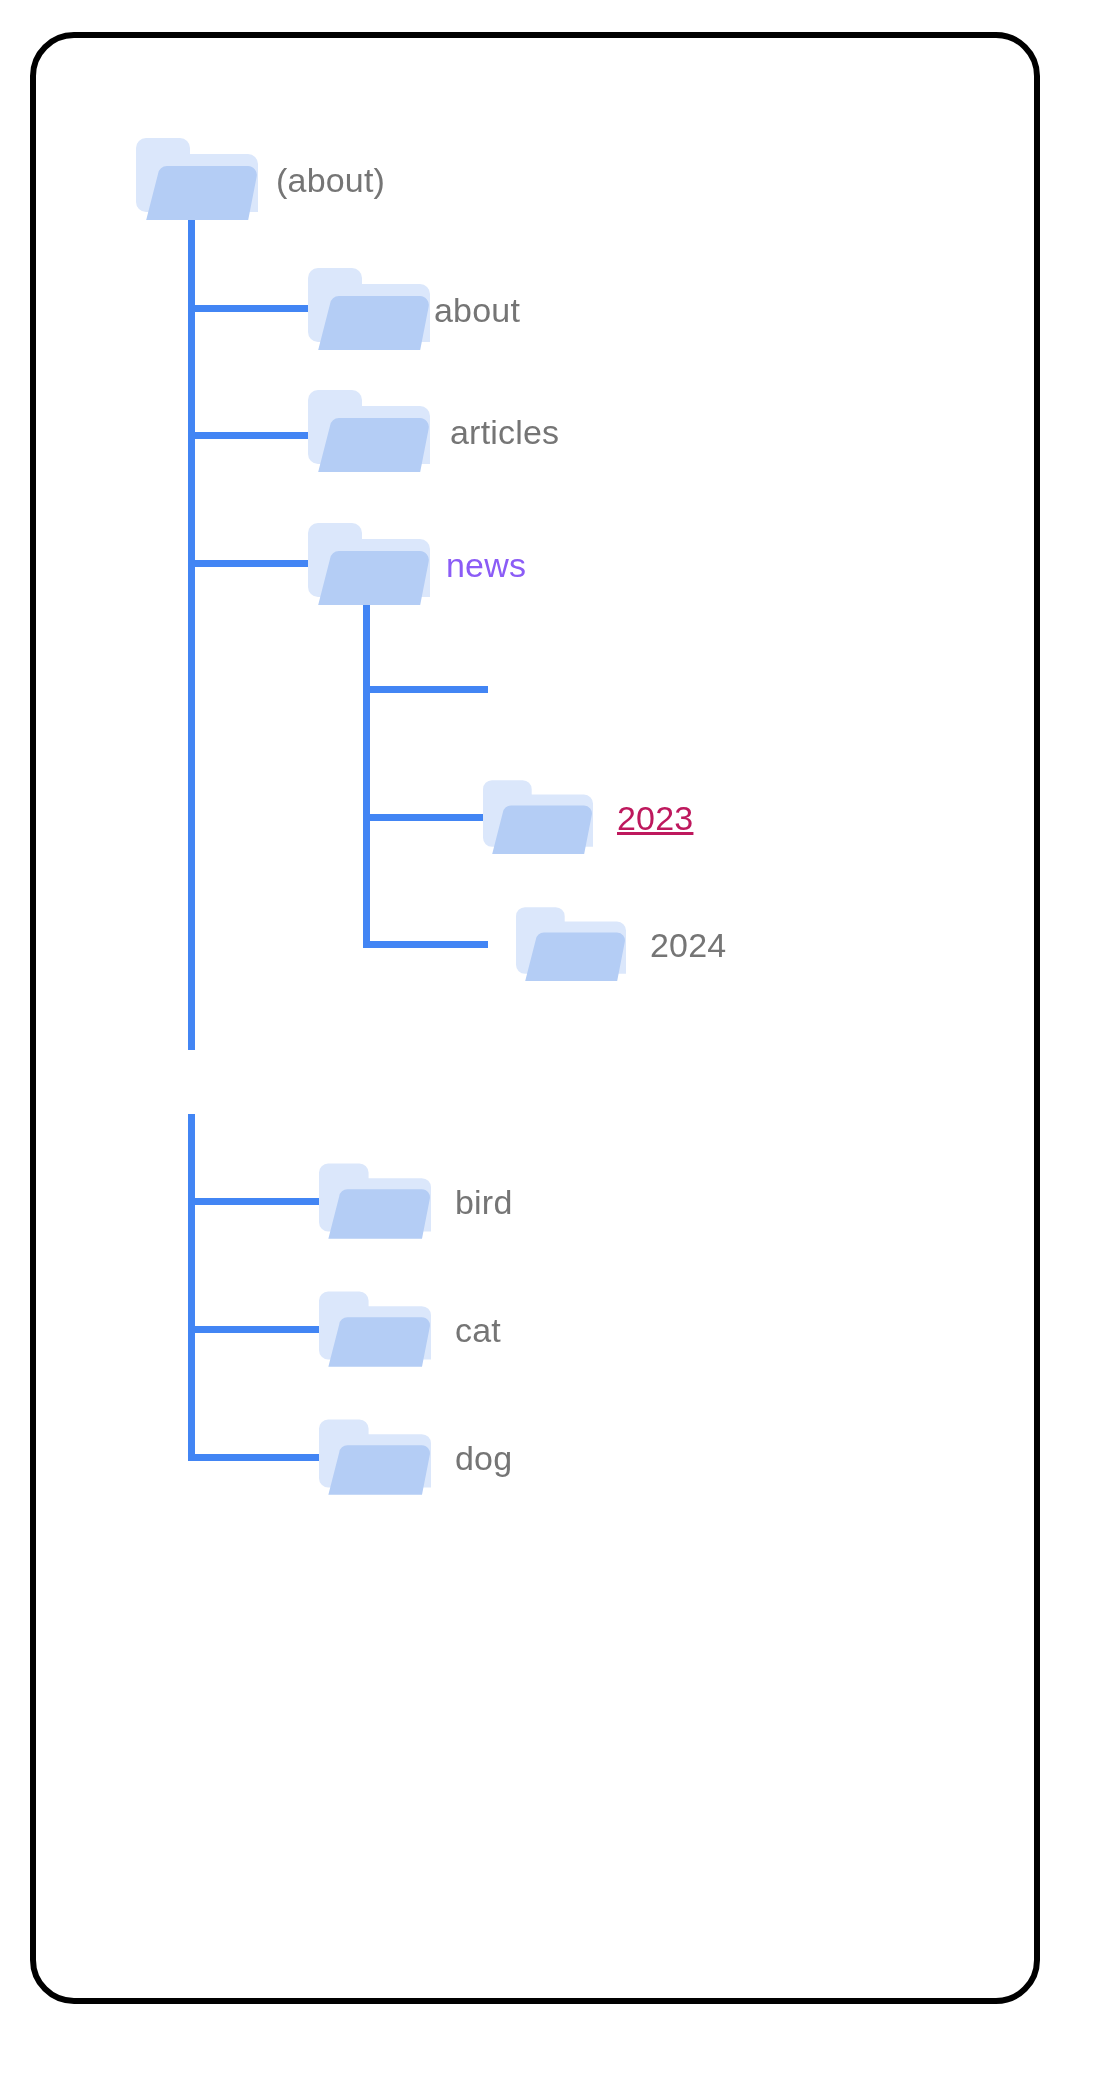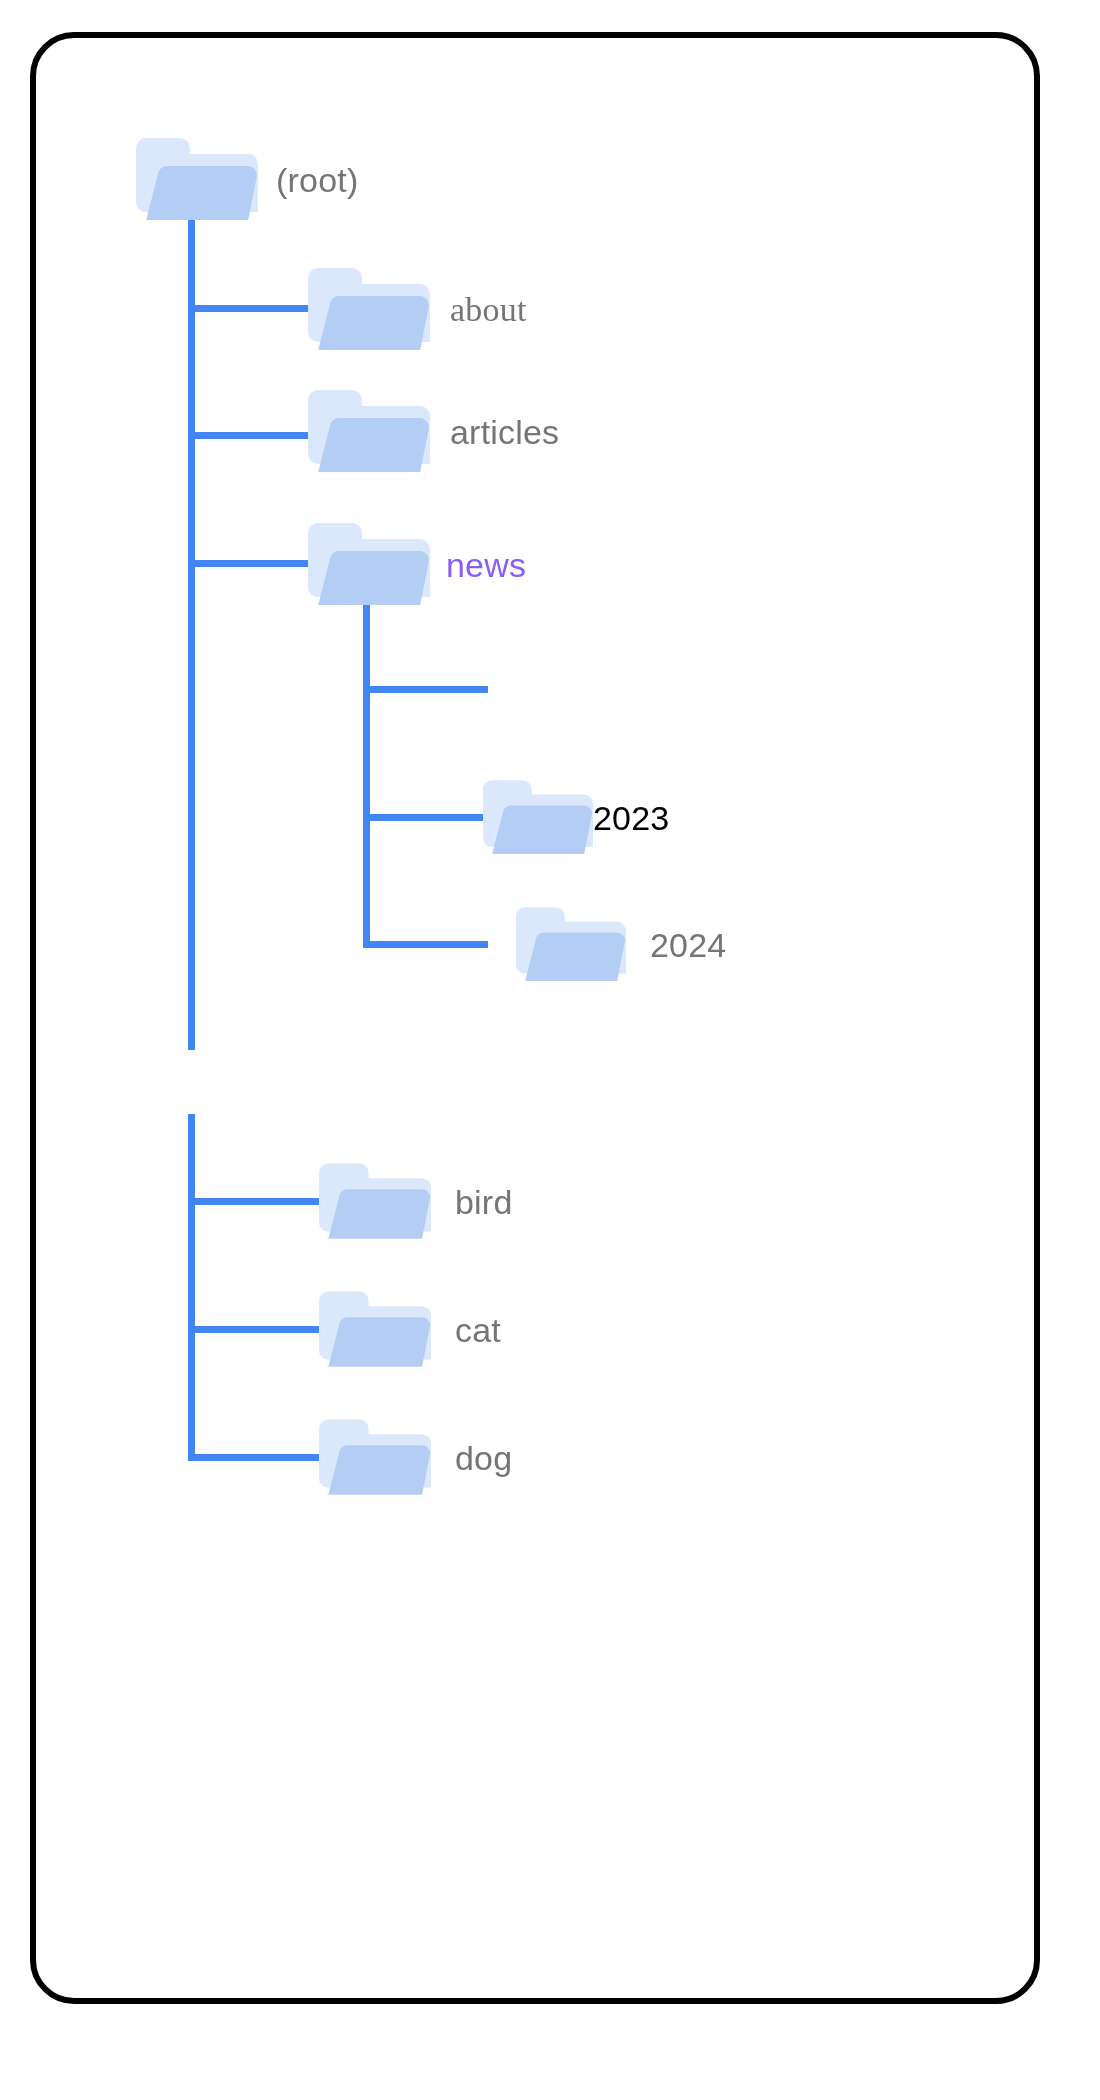--- a/index.html
+++ b/index.html
@@ -90,49 +90,49 @@
         <div class="line-h" style="left: 326.5px; top: 903px; width: 125.5px; height: 7px; background: rgb(66, 133, 244);"></div>
         <div class="line-v" style="left: 151.5px; top: 1076px; width: 7px; height: 347px; background: rgb(66, 133, 244);"></div>
         <div class="line-h" style="left: 151.5px; top: 1160px; width: 136.5px; height: 7px; background: rgb(66, 133, 244);"></div>
         <div class="line-h" style="left: 151.5px; top: 1288px; width: 136.5px; height: 7px; background: rgb(66, 133, 244);"></div>
         <div class="line-h" style="left: 151.5px; top: 1416px; width: 136.5px; height: 7px; background: rgb(66, 133, 244);"></div>
         <div class="node depth-0" style="left: 100px; top: 98px;">
           <span class="folder" style="width: 122px; height: 88px;"><svg width="122" height="88" viewBox="0 0 122 88">
               <path d="M0,12 a10,10 0 0 1 10,-10 h34 a10,10 0 0 1 10,10 v6 h58 a10,10 0 0 1 10,10 v48 h-112 a10,10 0 0 1 -10,-10 z" fill="#dbe7fb"></path>
               <path d="M22,38 a9,9 0 0 1 9,-8 h81 a9,9 0 0 1 8.6,11 l-8.4,43 h-102 z" fill="#b4cdf5"></path>
             </svg></span>
-          <span class="node-label" style="margin-left: 18px; color: rgb(117, 117, 117);">(root)</span>
+          <span class="node-label" style="margin-left: 18px; color: rgb(117, 117, 117);">(about)</span>
         </div>
         <div class="node depth-1" style="left: 272px; top: 228px;">
           <span class="folder" style="width: 122px; height: 88px;"><svg width="122" height="88" viewBox="0 0 122 88">
               <path d="M0,12 a10,10 0 0 1 10,-10 h34 a10,10 0 0 1 10,10 v6 h58 a10,10 0 0 1 10,10 v48 h-112 a10,10 0 0 1 -10,-10 z" fill="#dbe7fb"></path>
               <path d="M22,38 a9,9 0 0 1 9,-8 h81 a9,9 0 0 1 8.6,11 l-8.4,43 h-102 z" fill="#b4cdf5"></path>
             </svg></span>
-          <span class="node-label" style="margin-left: 20px; color: rgb(117, 117, 117); font-family: Liberation Serif, serif;">about</span>
+          <span class="node-label" style="margin-left: 4px; color: rgb(117, 117, 117);">about</span>
         </div>
         <div class="node depth-1" style="left: 272px; top: 350px;">
           <span class="folder" style="width: 122px; height: 88px;"><svg width="122" height="88" viewBox="0 0 122 88">
               <path d="M0,12 a10,10 0 0 1 10,-10 h34 a10,10 0 0 1 10,10 v6 h58 a10,10 0 0 1 10,10 v48 h-112 a10,10 0 0 1 -10,-10 z" fill="#dbe7fb"></path>
               <path d="M22,38 a9,9 0 0 1 9,-8 h81 a9,9 0 0 1 8.6,11 l-8.4,43 h-102 z" fill="#b4cdf5"></path>
             </svg></span>
           <span class="node-label" style="margin-left: 20px; color: rgb(117, 117, 117);">articles</span>
         </div>
         <div class="node depth-1" style="left: 272px; top: 483px;">
           <span class="folder" style="width: 122px; height: 88px;"><svg width="122" height="88" viewBox="0 0 122 88">
               <path d="M0,12 a10,10 0 0 1 10,-10 h34 a10,10 0 0 1 10,10 v6 h58 a10,10 0 0 1 10,10 v48 h-112 a10,10 0 0 1 -10,-10 z" fill="#dbe7fb"></path>
               <path d="M22,38 a9,9 0 0 1 9,-8 h81 a9,9 0 0 1 8.6,11 l-8.4,43 h-102 z" fill="#b4cdf5"></path>
             </svg></span>
           <span class="node-label" style="margin-left: 16px; color: #8b5cf6; text-align: center;">news</span>
         </div>
         <div class="node depth-2" style="left: 447px; top: 739px;">
           <span class="folder" style="width: 110px; height: 82px;"><svg width="110" height="82" viewBox="0 0 122 88">
               <path d="M0,12 a10,10 0 0 1 10,-10 h34 a10,10 0 0 1 10,10 v6 h58 a10,10 0 0 1 10,10 v48 h-112 a10,10 0 0 1 -10,-10 z" fill="#dbe7fb"></path>
               <path d="M22,38 a9,9 0 0 1 9,-8 h81 a9,9 0 0 1 8.6,11 l-8.4,43 h-102 z" fill="#b4cdf5"></path>
             </svg></span>
-          <span class="node-label" style="color: #000000;">2023</span>
+          <span class="node-label" style="margin-left: 24px; color: #be185d; text-decoration: underline;">2023</span>
         </div>
         <div class="node depth-2" style="left: 447px; top: 866px; padding-left: 33px;">
           <span class="folder" style="width: 110px; height: 82px;"><svg width="110" height="82" viewBox="0 0 122 88">
               <path d="M0,12 a10,10 0 0 1 10,-10 h34 a10,10 0 0 1 10,10 v6 h58 a10,10 0 0 1 10,10 v48 h-112 a10,10 0 0 1 -10,-10 z" fill="#dbe7fb"></path>
               <path d="M22,38 a9,9 0 0 1 9,-8 h81 a9,9 0 0 1 8.6,11 l-8.4,43 h-102 z" fill="#b4cdf5"></path>
             </svg></span>
           <span class="node-label" style="margin-left: 24px; color: rgb(117, 117, 117);">2024</span>
         </div>
         <div class="node depth-2" style="left: 283px; top: 1250px;">
           <span class="folder" style="width: 112px; height: 84px;"><svg width="112" height="84" viewBox="0 0 122 88">

